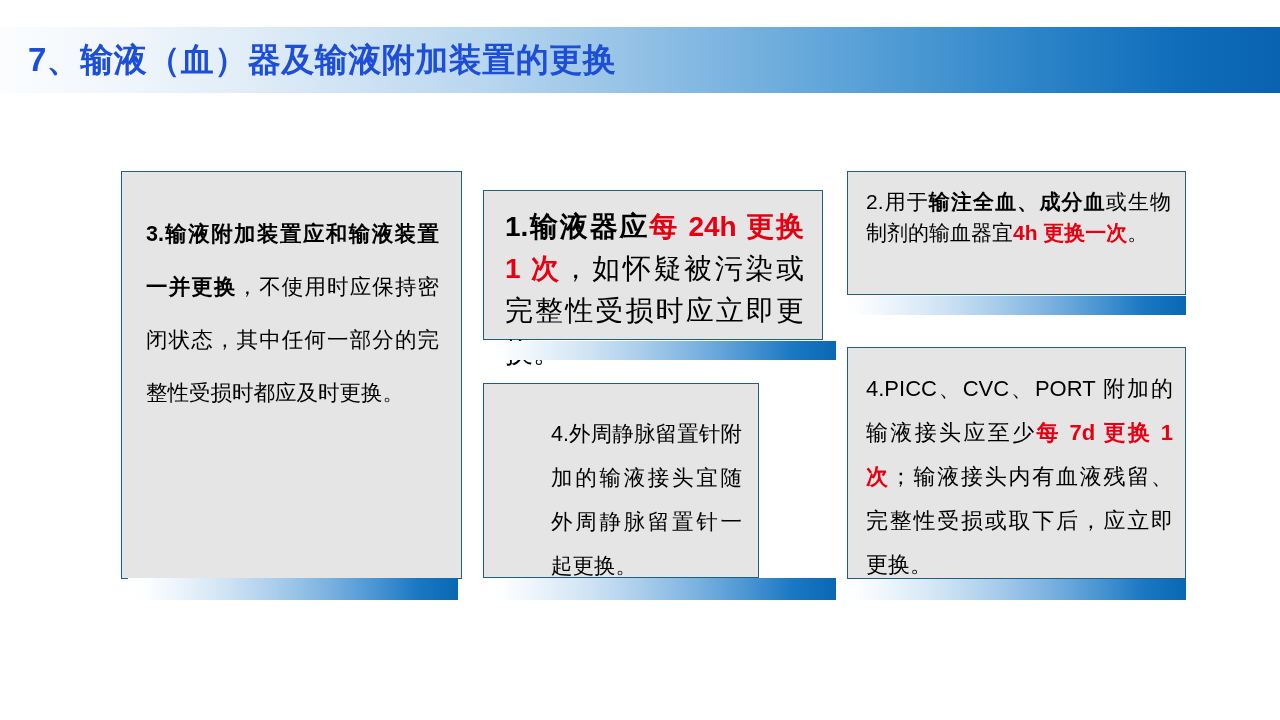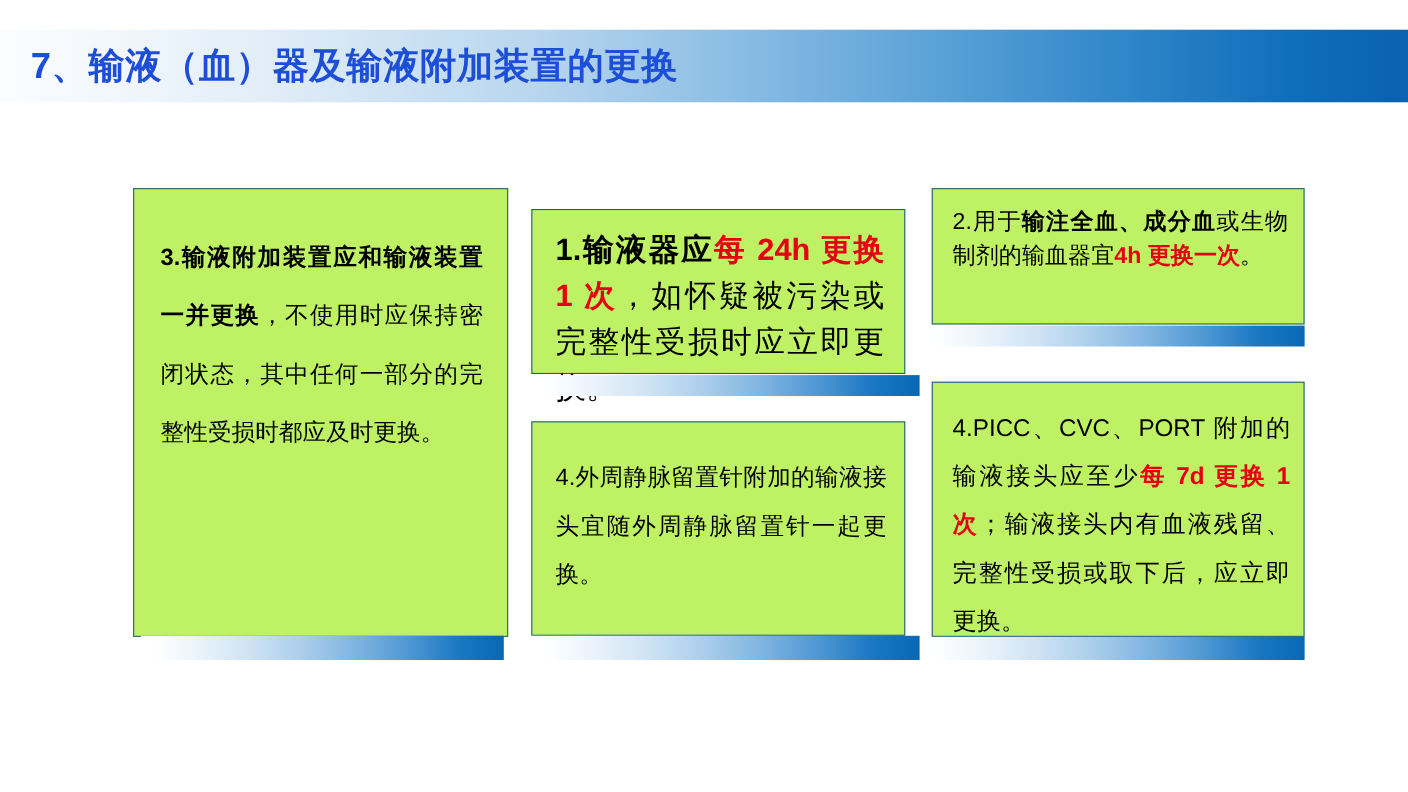--- a/index.html
+++ b/index.html
@@ -42,21 +42,21 @@
     color: #1d4ed8;
     letter-spacing: 0.5px;
     white-space: nowrap;
     line-height: 48px;
   }
 
   
   .card {
     position: absolute;
     box-sizing: border-box;
-    background: #bef264;
+    background: #e5e5e5;
     border: 1.3px solid #1f5f80;
   }
   .card-body {
     box-sizing: border-box;
     width: 100%;
     height: 100%;
     display: flex;
     flex-direction: column;
     justify-content: flex-start;
     color: #000000;
@@ -137,22 +137,23 @@
     left: 838px;
     top: 296px;
     width: 348px;
     height: 19px;
   }
 
   
   #card-4 {
     left: 483px;
     top: 383px;
-    width: 340px;
+    width: 276px;
     height: 195px;
+    padding-left: 46px;
   }
   #card-4 .card-text {
     padding: 28px 16px 0 21px;
     font-size: 21.5px;
     line-height: 44px;
   }
   #bar-4 {
     left: 483px;
     top: 578px;
     width: 353px;

